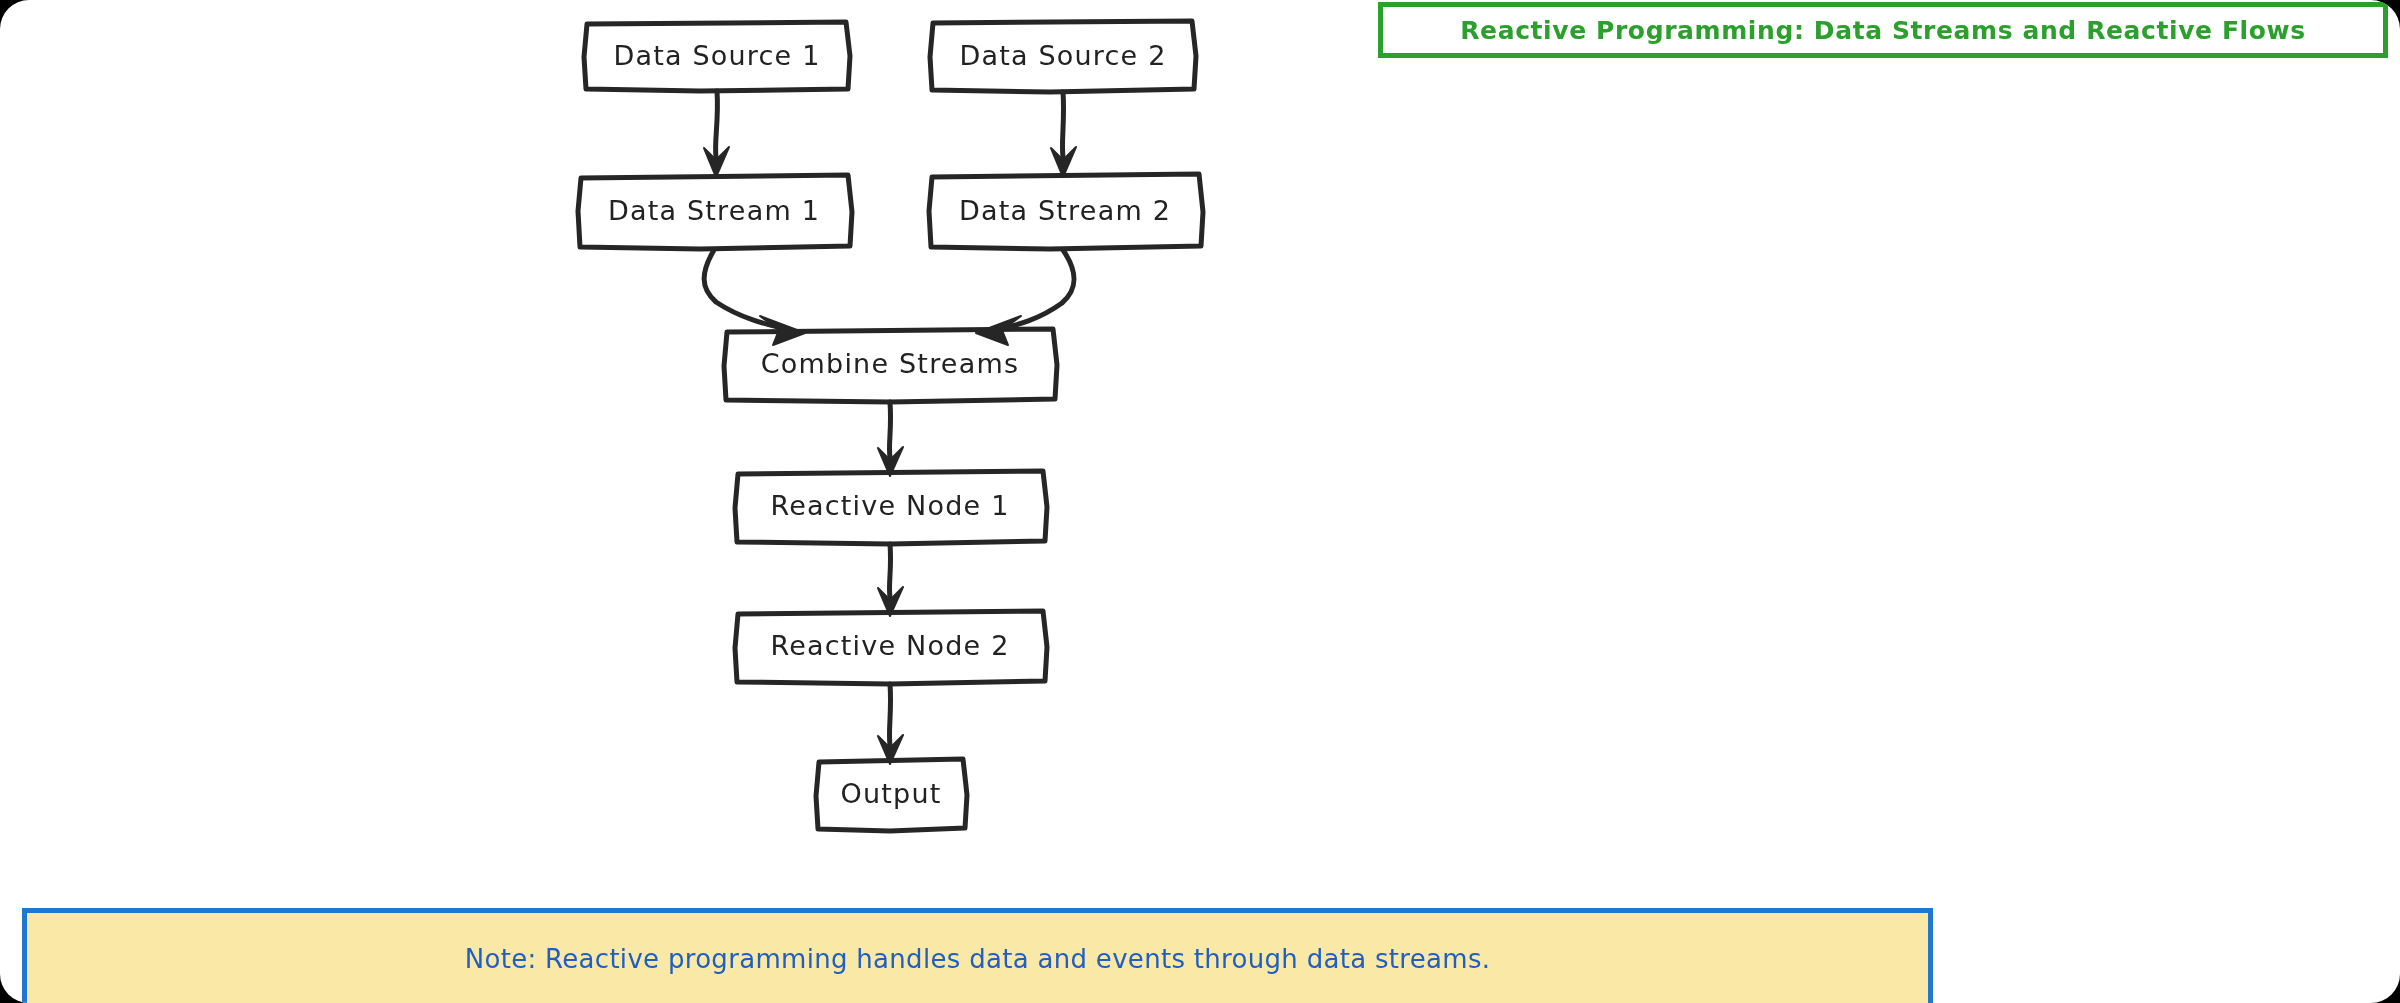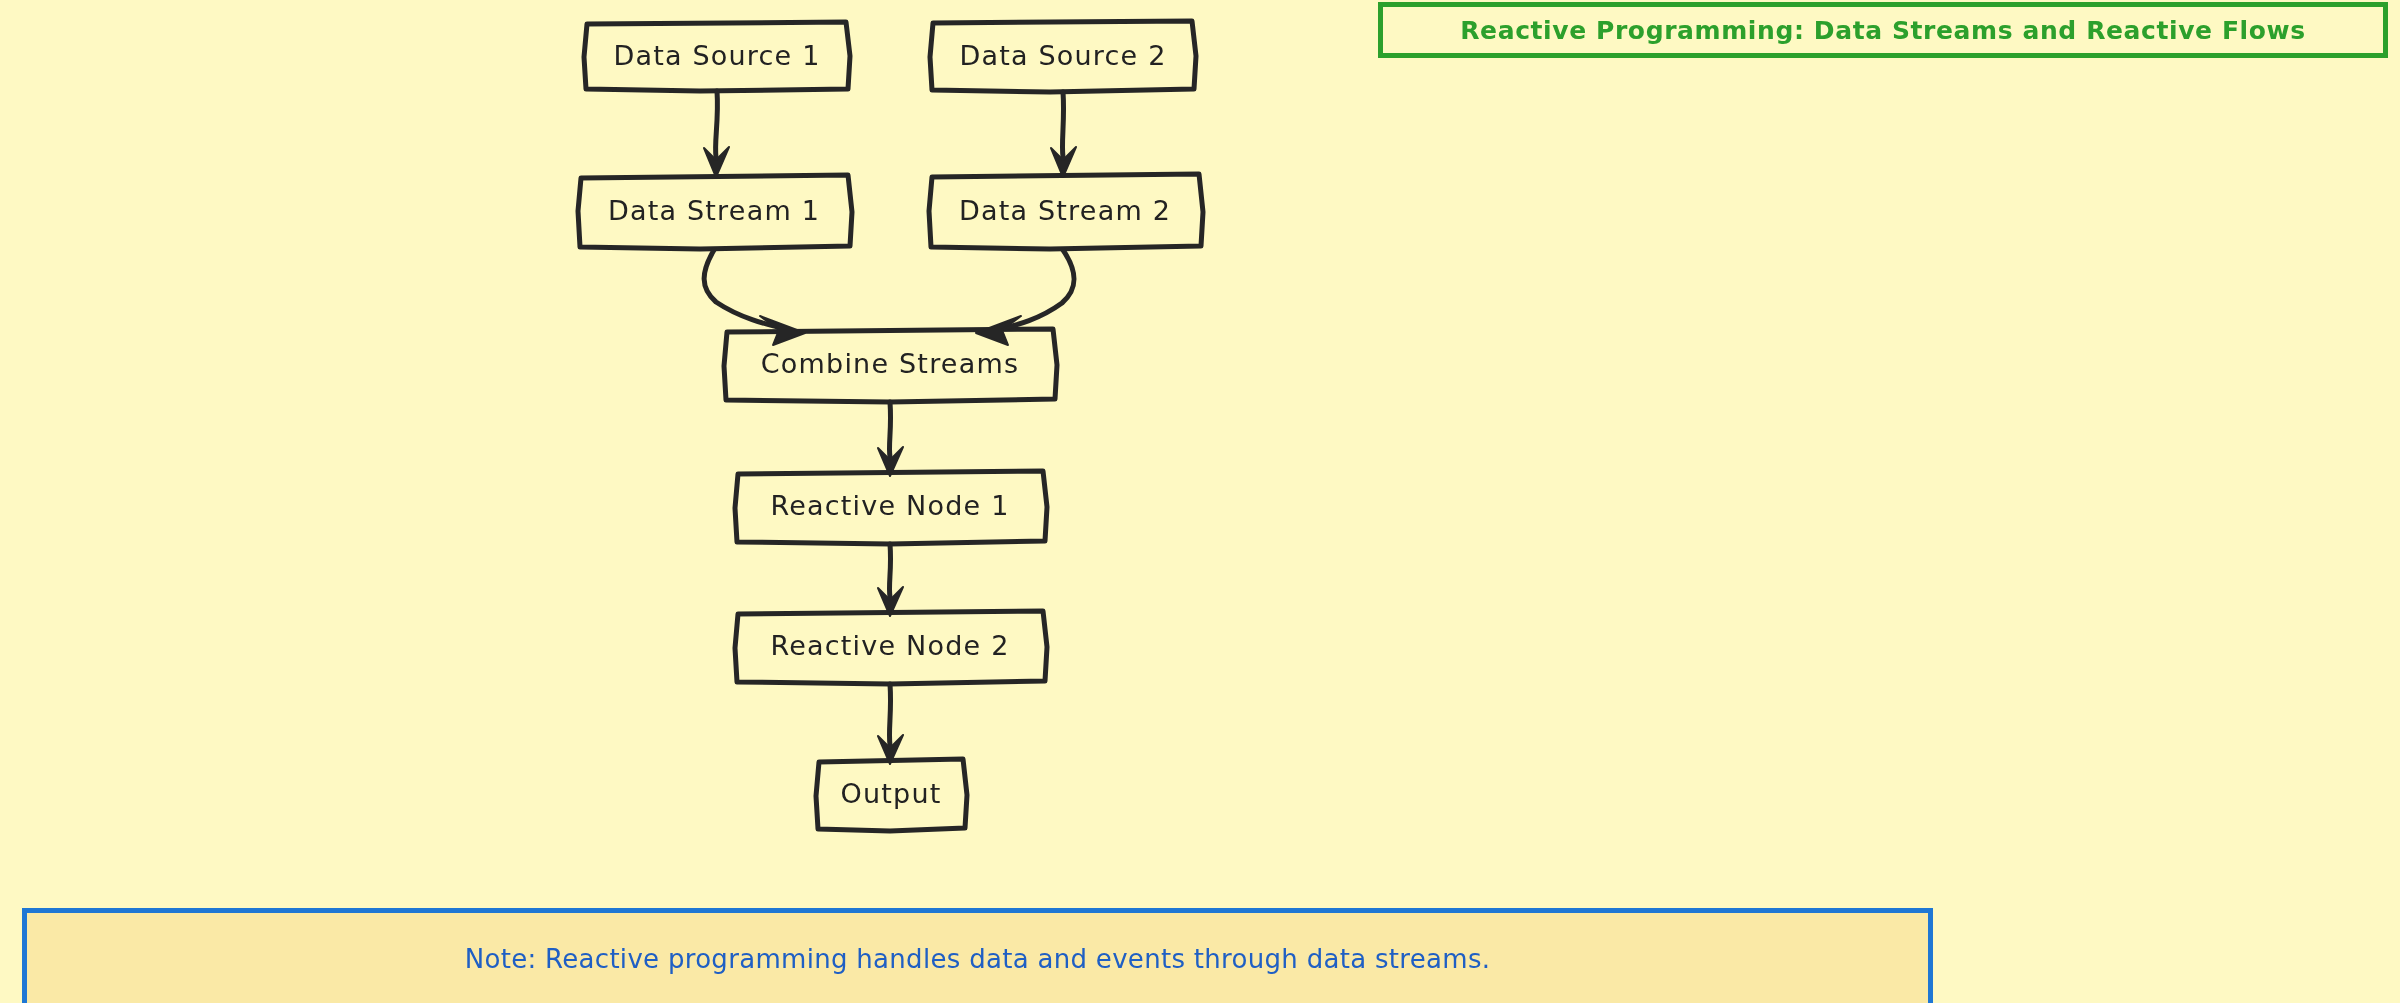--- a/index.html
+++ b/index.html
@@ -4,23 +4,24 @@
 <style>
   html, body {
     margin: 0;
     padding: 0;
     background: #000000;
   }
   #stage {
     position: relative;
     width: 2400px;
     height: 1003px;
-    background: #fef9c3;
+    background: #ffffff;
     overflow: hidden;
     font-family: "DejaVu Sans", sans-serif;
+    border-radius: 29px;
   }
 
   
   #flow-svg {
     position: absolute;
     left: 0;
     top: 0;
     width: 2400px;
     height: 1003px;
   }

